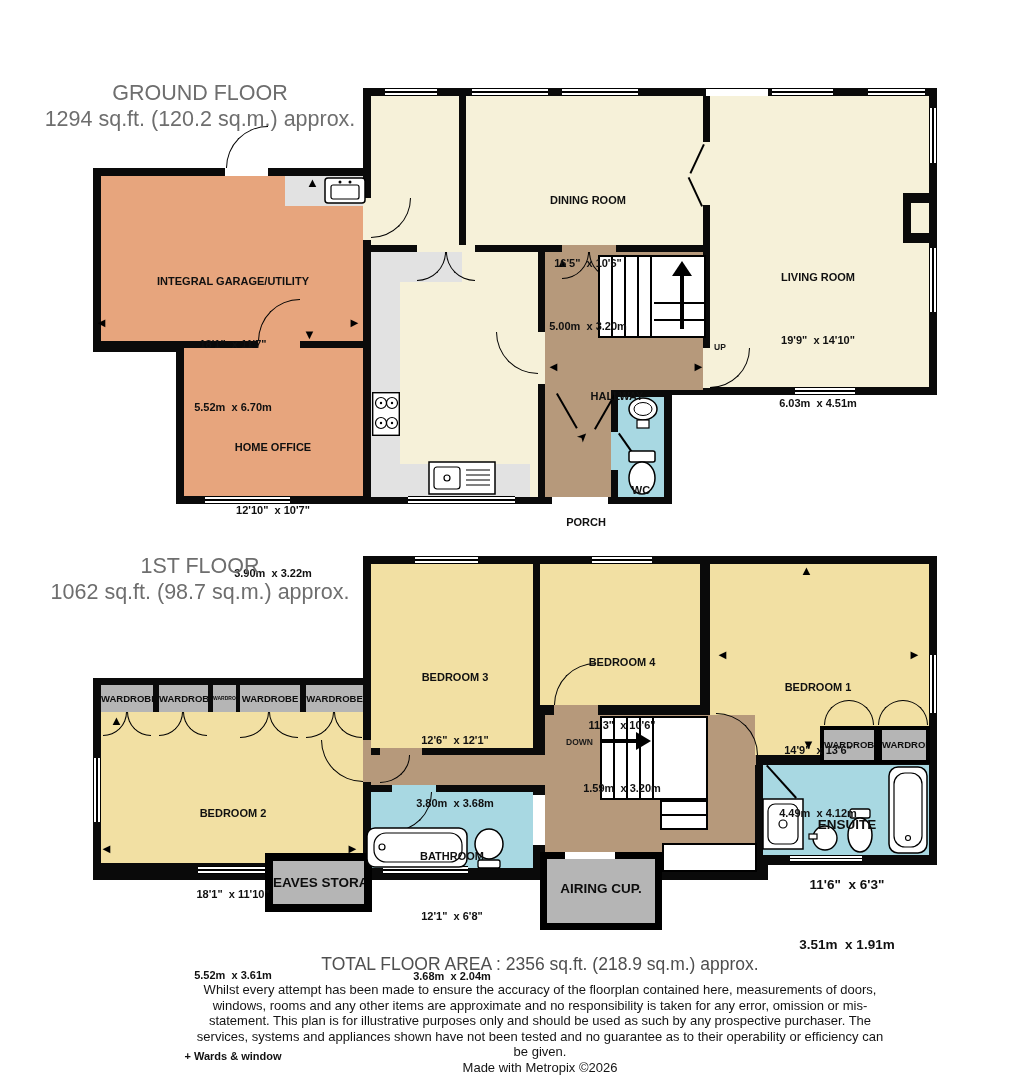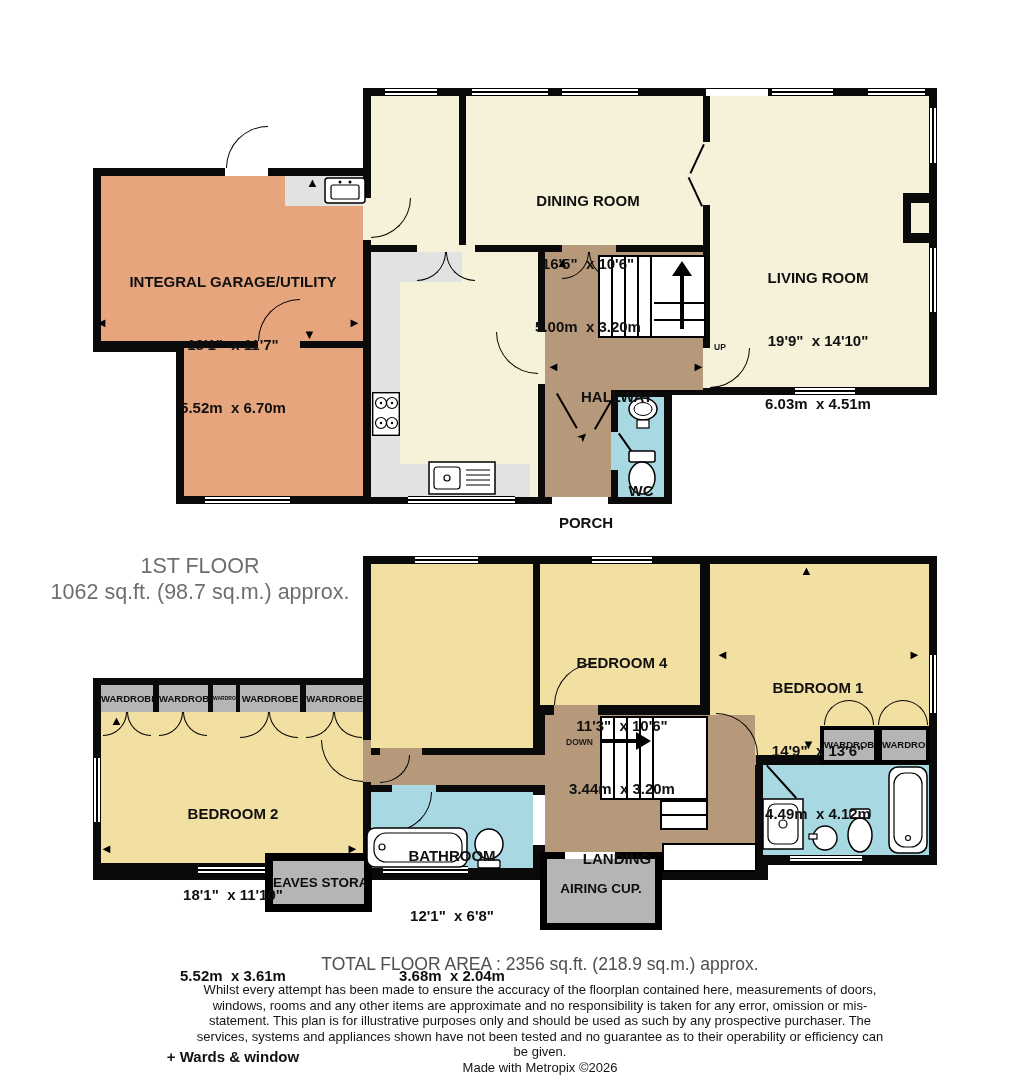--- a/index.html
+++ b/index.html
@@ -15,21 +15,21 @@
   .winV{position:absolute;width:8px;box-sizing:border-box;border-left:1.5px solid #000;border-right:1.5px solid #000;
         background:linear-gradient(to right,#fff 0 40%,#000 40% 60%,#fff 60% 100%);}
   .gap{position:absolute;background:#fff;}
   .aTL,.aTR,.aBL,.aBR{position:absolute;box-sizing:border-box;}
   .aTL{border-left:1.6px solid #000;border-top:1.6px solid #000;border-top-left-radius:100% 100%;}
   .aTR{border-right:1.6px solid #000;border-top:1.6px solid #000;border-top-right-radius:100% 100%;}
   .aBL{border-left:1.6px solid #000;border-bottom:1.6px solid #000;border-bottom-left-radius:100% 100%;}
   .aBR{border-right:1.6px solid #000;border-bottom:1.6px solid #000;border-bottom-right-radius:100% 100%;}
   .leaf{position:absolute;width:2px;background:#000;transform-origin:top left;}
   .rl{position:absolute;transform:translateX(-50%);text-align:center;font-weight:bold;color:#101010;
-      white-space:pre;font-size:15px;line-height:21px;}
+      white-space:pre;font-size:11px;line-height:21px;}
   .rl span{display:block;}
   .rl-sm{font-size:12.5px;line-height:16.5px;}
   .rl-md{font-size:13.5px;line-height:20px;}
   .lh27{line-height:27px;}
   .ftitle{position:absolute;color:#6e6e6e;font-size:21.5px;line-height:26px;text-align:center;width:340px;}
   .mk{position:absolute;font-size:13px;color:#000;line-height:1;}
   .tiny{position:absolute;font-size:8.5px;font-weight:bold;color:#1a1a1a;}
   .wlab{position:absolute;font-size:9.5px;font-weight:bold;color:#0d0d0d;overflow:hidden;text-align:center;
         height:27px;line-height:27px;white-space:nowrap;}
   .stair{position:absolute;background:#fff;border:2px solid #000;box-sizing:border-box;}
@@ -38,20 +38,24 @@
   .boxlab{position:absolute;font-size:13.5px;font-weight:bold;color:#0d0d0d;overflow:hidden;white-space:nowrap;text-align:center;}
   .wbox{position:absolute;background:#B5B5B5;border:4px solid #000;box-sizing:border-box;}
   .footer-total{position:absolute;left:54px;width:972px;top:954px;text-align:center;color:#4f4f4f;font-size:17.5px;}
   .footer-disc{position:absolute;left:188px;width:704px;top:982px;text-align:center;color:#141414;font-size:13px;line-height:15.6px;}
   svg{display:block;}
 </style>
 </head>
 <body>
 
 <div class="abs" style="left:0;top:0;width:1026px;height:540px;">
+  <div class="ftitle" style="left:30px;top:80px;">
+    <div>GROUND FLOOR</div>
+    <div>1294 sq.ft. (120.2 sq.m.) approx.</div>
+  </div>
 
   <div class="wall" style="left:363px;top:88px;width:309px;height:416px;"></div>
   <div class="wall" style="left:672px;top:88px;width:265px;height:307px;"></div>
   <div class="wall" style="left:93px;top:168px;width:286px;height:184px;"></div>
   <div class="wall" style="left:176px;top:340px;width:203px;height:164px;"></div>
 
   <div class="fill c-orange" style="left:101px;top:176px;width:262px;height:165px;"></div>
   <div class="fill c-gray" style="left:285px;top:176px;width:78px;height:30px;"></div>
   <div class="fill c-orange" style="left:184px;top:348px;width:179px;height:148px;"></div>
   <div class="fill c-cream" style="left:371px;top:96px;width:88px;height:149px;"></div>
@@ -166,20 +170,25 @@
   <span class="mk" style="left:556px;top:256px;">▲</span>
   <span class="mk" style="left:547px;top:360px;">◄</span>
   <span class="mk" style="left:692px;top:360px;">►</span>
   <span class="mk" style="left:577px;top:430px;transform:rotate(-45deg);">➤</span>
 
   <div class="rl" style="left:233px;top:229px;">
     <span>INTEGRAL GARAGE/UTILITY</span>
     <span>18'1"  x 11'7"</span>
     <span>5.52m  x 6.70m</span>
   </div>
+  <div class="rl" style="left:273px;top:395px;">
+    <span>HOME OFFICE</span>
+    <span>12'10"  x 10'7"</span>
+    <span>3.90m  x 3.22m</span>
+  </div>
   <div class="rl" style="left:588px;top:148px;">
     <span>DINING ROOM</span>
     <span>16'5"  x 10'6"</span>
     <span>5.00m  x 3.20m</span>
   </div>
   <div class="rl" style="left:818px;top:225px;">
     <span>LIVING ROOM</span>
     <span>19'9"  x 14'10"</span>
     <span>6.03m  x 4.51m</span>
   </div>
@@ -320,43 +329,50 @@
   </div>
 
   <span class="mk" style="left:800px;top:564px;">▲</span>
   <span class="mk" style="left:716px;top:648px;">◄</span>
   <span class="mk" style="left:908px;top:648px;">►</span>
   <span class="mk" style="left:802px;top:738px;">▼</span>
   <span class="mk" style="left:110px;top:714px;">▲</span>
   <span class="mk" style="left:100px;top:842px;">◄</span>
   <span class="mk" style="left:346px;top:842px;">►</span>
 
+  <div class="rl" style="left:455px;top:625px;">
+    <span>BEDROOM 3</span>
+    <span>12'6"  x 12'1"</span>
+    <span>3.80m  x 3.68m</span>
+  </div>
   <div class="rl" style="left:622px;top:610px;">
     <span>BEDROOM 4</span>
     <span>11'3"  x 10'6"</span>
-    <span>3.44m  x 3.20m</span>
+    <span>1.59m  x 3.20m</span>
   </div>
   <div class="rl" style="left:818px;top:635px;">
     <span>BEDROOM 1</span>
     <span>14'9"  x 13'6"</span>
     <span>4.49m  x 4.12m</span>
   </div>
   <div class="rl lh27" style="left:233px;top:746px;">
     <span>BEDROOM 2</span>
     <span>18'1"  x 11'10"</span>
     <span>5.52m  x 3.61m</span>
     <span>+ Wards &amp; window</span>
   </div>
   <div class="rl" style="left:452px;top:806px;line-height:20px;">
     <span>BATHROOM</span>
     <span>12'1"  x 6'8"</span>
     <span>3.68m  x 2.04m</span>
   </div>
-  <div class="rl" style="left:617px;top:806px;">
-    <span>LANDING</span>
+  <div class="rl rl-md" style="left:847px;top:775px;">
+    <span>ENSUITE</span>
+    <span>11'6"  x 6'3"</span>
+    <span>3.51m  x 1.91m</span>
   </div>
 </div>
 
 <div class="footer-total">TOTAL FLOOR AREA : 2356 sq.ft. (218.9 sq.m.) approx.</div>
 <div class="footer-disc">
   <div>Whilst every attempt has been made to ensure the accuracy of the floorplan contained here, measurements of doors, windows, rooms and any other items are approximate and no responsibility is taken for any error, omission or mis-statement. This plan is for illustrative purposes only and should be used as such by any prospective purchaser. The services, systems and appliances shown have not been tested and no guarantee as to their operability or efficiency can be given.</div>
   <div>Made with Metropix ©2026</div>
 </div>
 
 </body></html>

